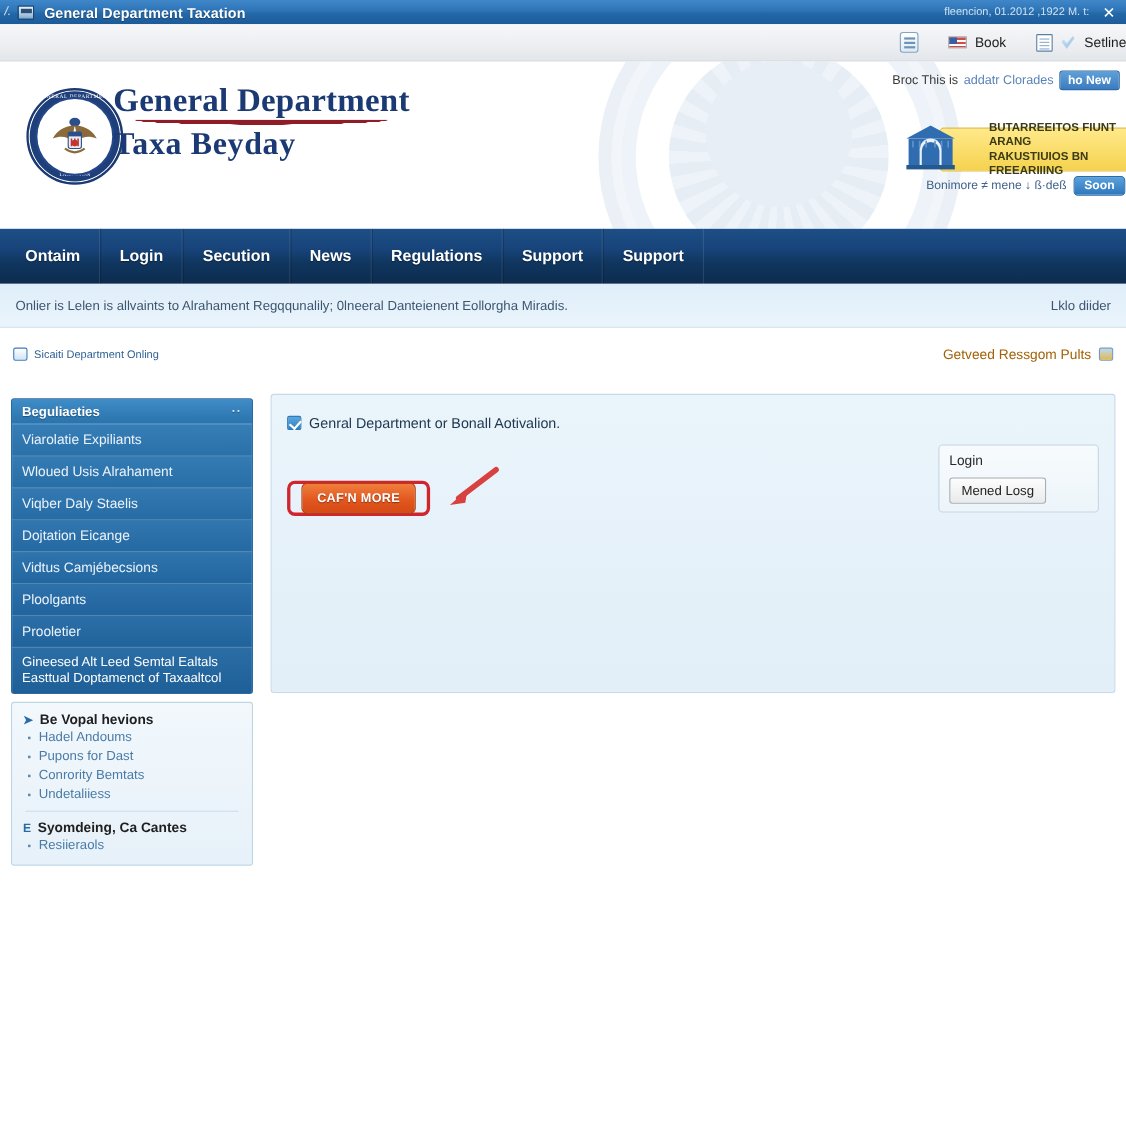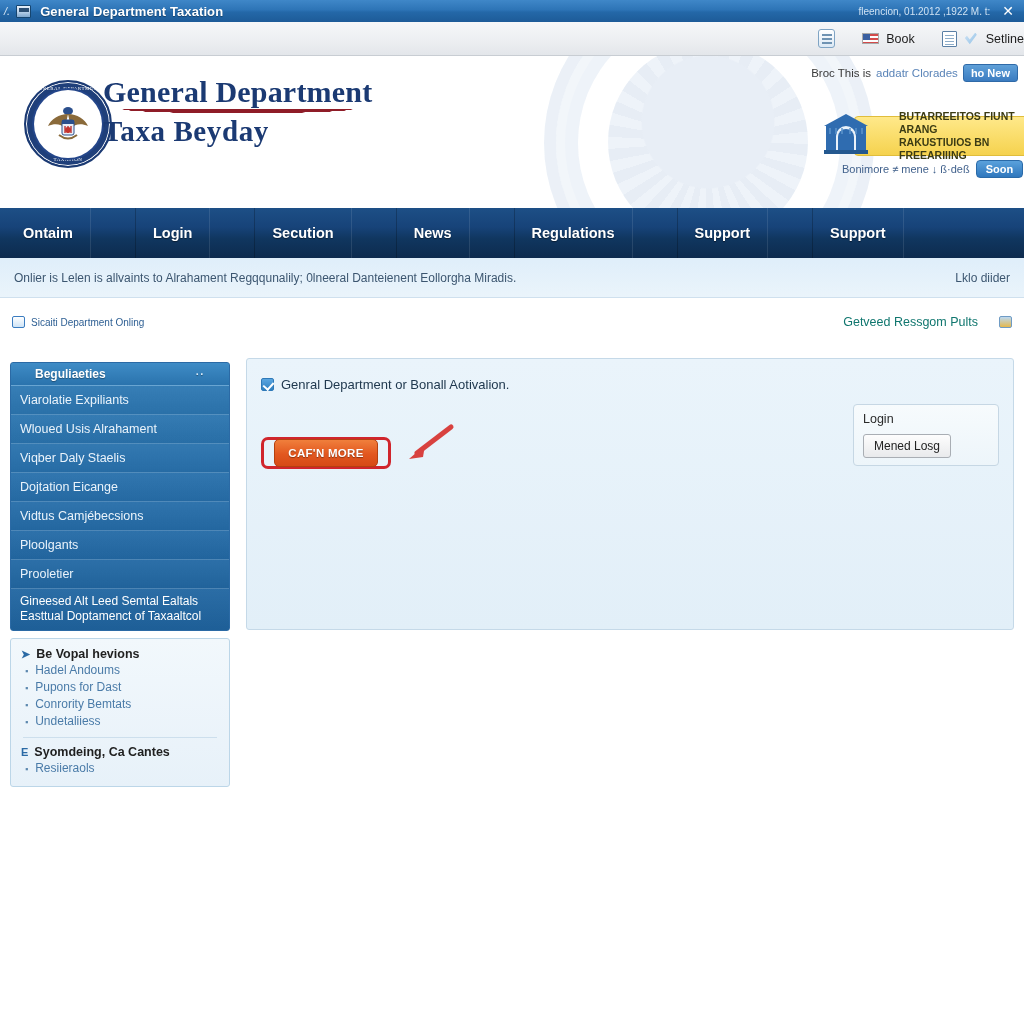--- a/index.html
+++ b/index.html
@@ -140,21 +140,21 @@
     border:1px solid #2a6aa8; border-radius:4px; font-size:11px; font-weight:bold;
     padding:2px 9px;
   }
 
   
   .nav {
     position:absolute; left:0; top:208px; width:1024px; height:50px;
     background:linear-gradient(to bottom,#1d4f86 0%,#174379 38%,#10365f 62%,#0d2b4e 100%);
     display:flex; align-items:center;
   }
-  .nav-items { display:flex; align-items:stretch; height:50px;gap:44px; }
+  .nav-items { display:flex; align-items:stretch; height:50px; }
   .nav-item {
     display:flex; align-items:center; padding:0 17px; color:#ffffff;
     font-size:14.5px; font-weight:bold; text-shadow:0 1px 1px rgba(0,0,0,.45);
     border-right:1px solid rgba(255,255,255,.10);
     border-left:1px solid rgba(0,0,0,.22);
   }
   .nav-item:first-child { border-left:none; margin-left:6px; }
   .nav-search { margin-left:auto; margin-right:16px; display:flex; align-items:center;
     background:linear-gradient(to bottom,#f2f2f2,#ffffff);
     border-radius:13px; height:26px; width:200px; padding:0; position:relative;
@@ -185,33 +185,33 @@
   .infostrip .right { margin-left:auto; }
 
   
   .secrow {
     position:absolute; left:0; top:300px; width:1024px; height:44px;
     display:flex; align-items:center; padding:0 12px;
   }
   .sec-left { display:flex; align-items:center; gap:6px; font-size:10px; color:#2f6094; }
   .sec-icon { width:13px; height:12px; border:1.5px solid #3b7cc0; border-radius:2px;
     background:linear-gradient(to bottom,#ffffff,#cfe4f6); }
-  .sec-right { margin-left:auto; display:flex; align-items:center; gap:21px;
-    font-size:12.5px; color:#0f766e; }
+  .sec-right { margin-left:auto; display:flex; align-items:center; gap:7px;
+    font-size:12.5px; color:#a16207; }
   .sec-right-icon { width:13px; height:12px; border:1px solid #6f9bc4; border-radius:2px;
     background:linear-gradient(to bottom,#bcd9f2,#e5b84c); }
 
   
   .sidebar {
     position:absolute; left:10px; top:362px; width:220px;
     border:1px solid #2b6aa5; border-radius:3px; overflow:hidden;
     background:linear-gradient(to bottom,#2f7ab5,#1f639e);
   }
   .side-head {
-    height:23px; display:flex; align-items:center; padding:0 24px;
+    height:23px; display:flex; align-items:center; padding:0 9px;
     background:linear-gradient(to bottom,#3f8cc6,#2a73ad);
     color:#ffffff; font-size:12px; font-weight:bold;
     border-bottom:1px solid rgba(255,255,255,.22);
     text-shadow:0 1px 1px rgba(0,0,0,.35);
   }
   .side-head .dots { margin-left:auto; color:#d9e9f6; font-size:11px; letter-spacing:1px; }
   .side-item {
     height:29px; display:flex; align-items:center; padding:0 9px;
     color:#eaf3fb; font-size:12.5px;
     border-bottom:1px solid rgba(255,255,255,.16);

